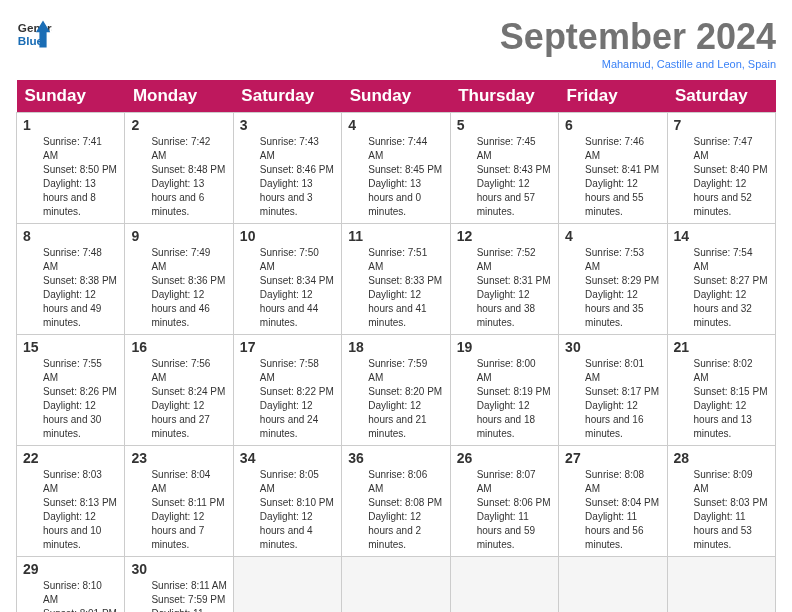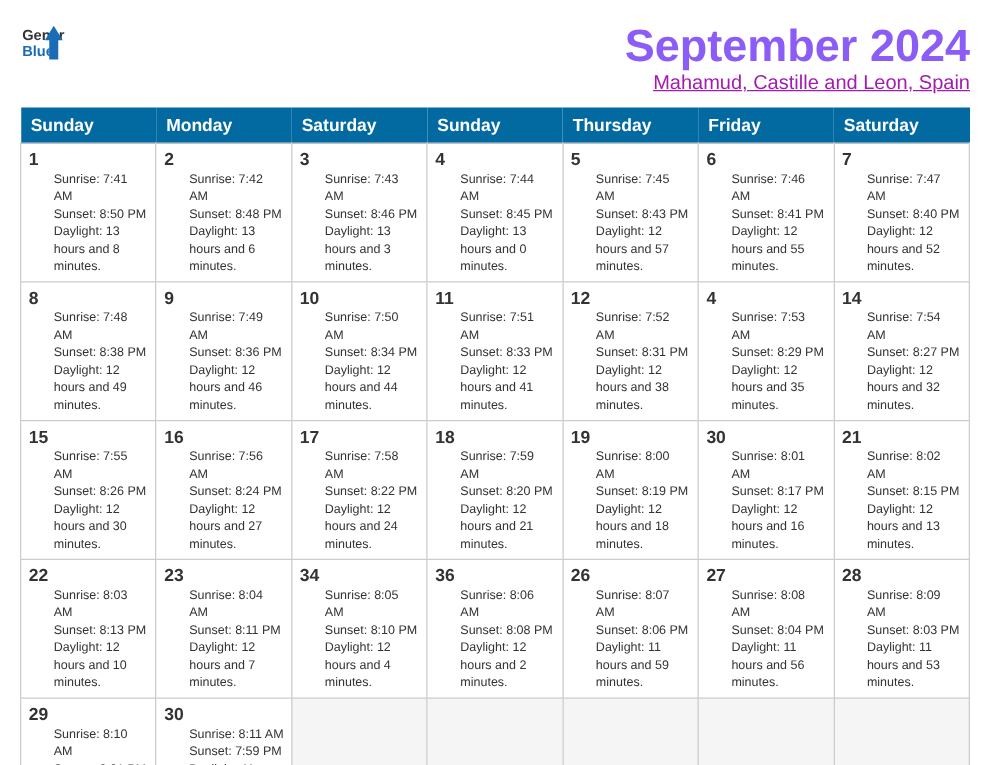--- a/index.html
+++ b/index.html
@@ -24,38 +24,37 @@
     .logo-icon {
       width: 36px;
       height: 36px;
     }
     .title-section {
       text-align: right;
     }
     .month-title {
       font-size: 36px;
       font-weight: bold;
-      color: #8b5cf6;
+      color: #737373;
     }
     .location-title {
-      font-size: 16px;
-      color: #a21caf;
-      text-decoration: underline;
+      font-size: 11px;
+      color: #3b82f6;
     }
     table {
       width: 100%;
       border-collapse: collapse;
       table-layout: fixed;
     }
     th {
-      background-color: #0369a1;
+      background-color: #be185d;
       color: white;
       text-align: left;
       padding: 6px 8px;
-      font-size: 14px;
+      font-size: 17px;
       font-weight: bold;
     }
     td {
       border: 1px solid #ccc;
       vertical-align: top;
       padding: 4px 6px;
       font-size: 10.5px;
       color: #333;
       height: 85px;
       background: #fff;

